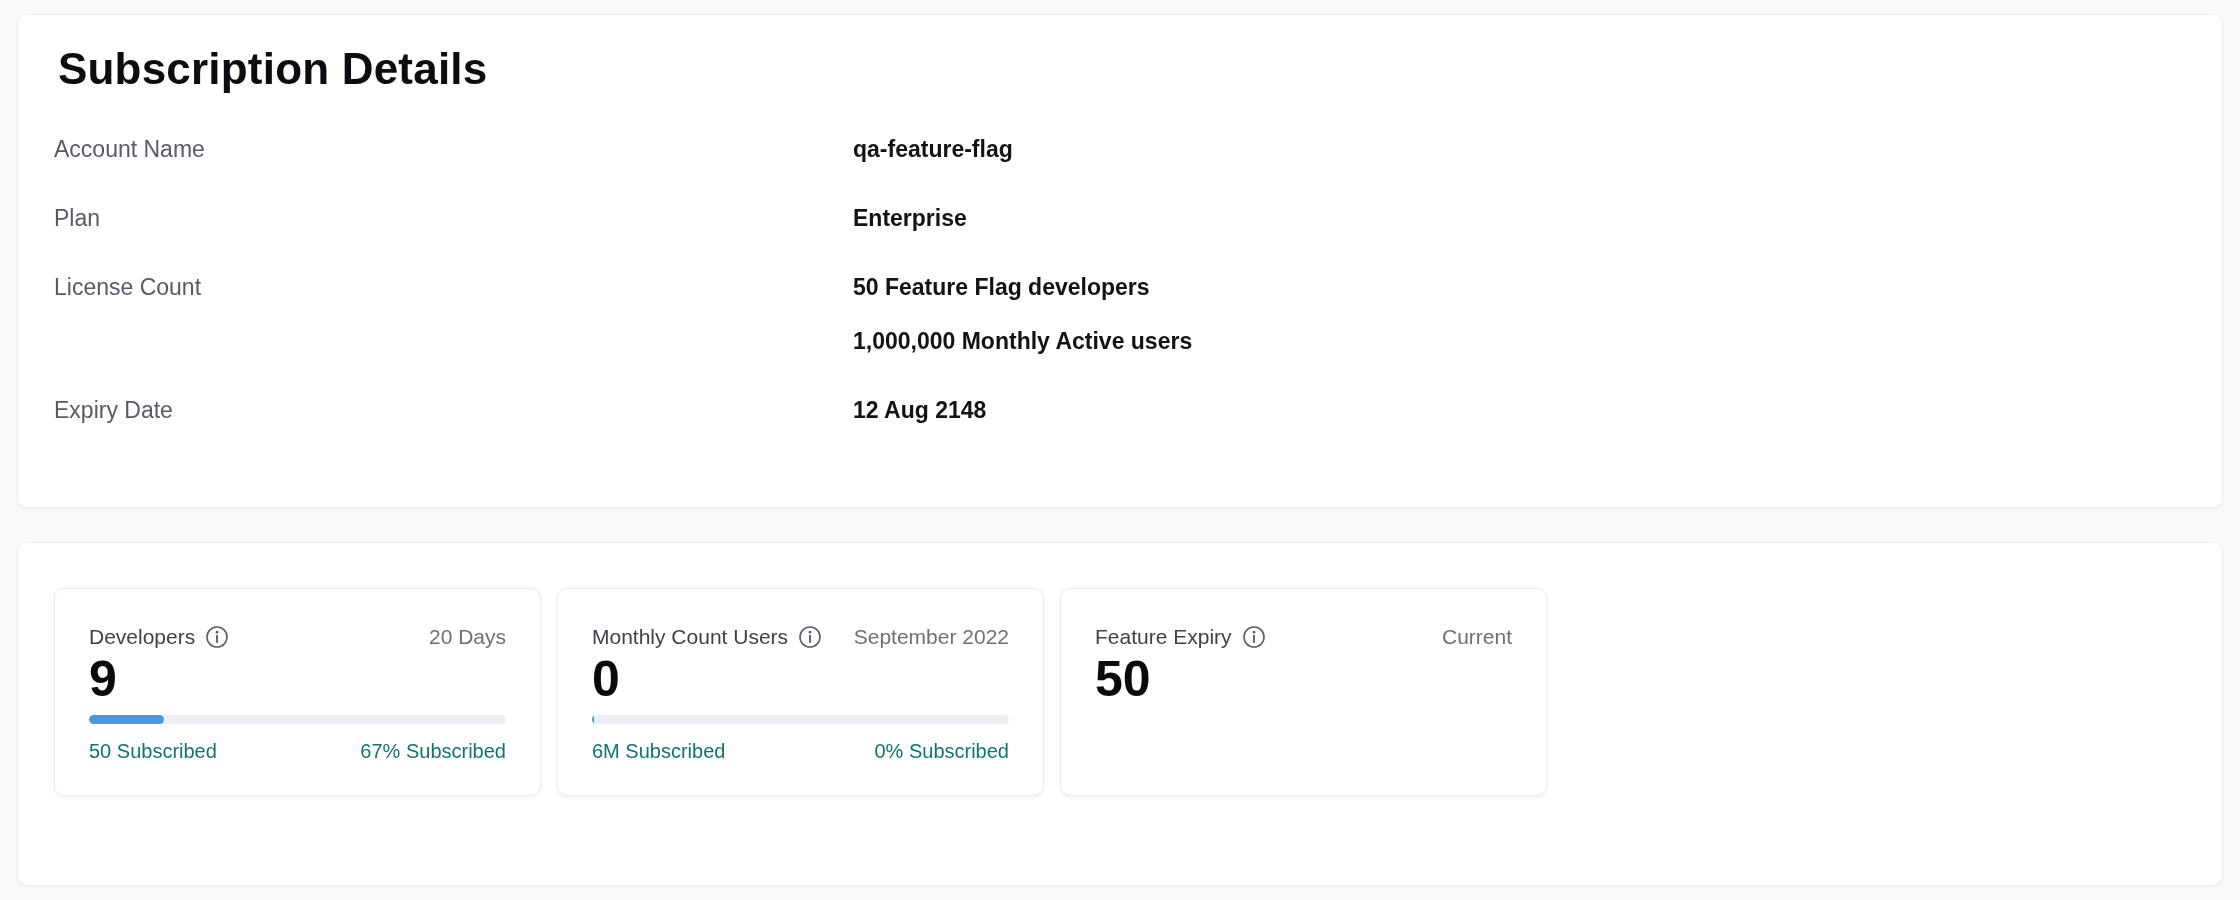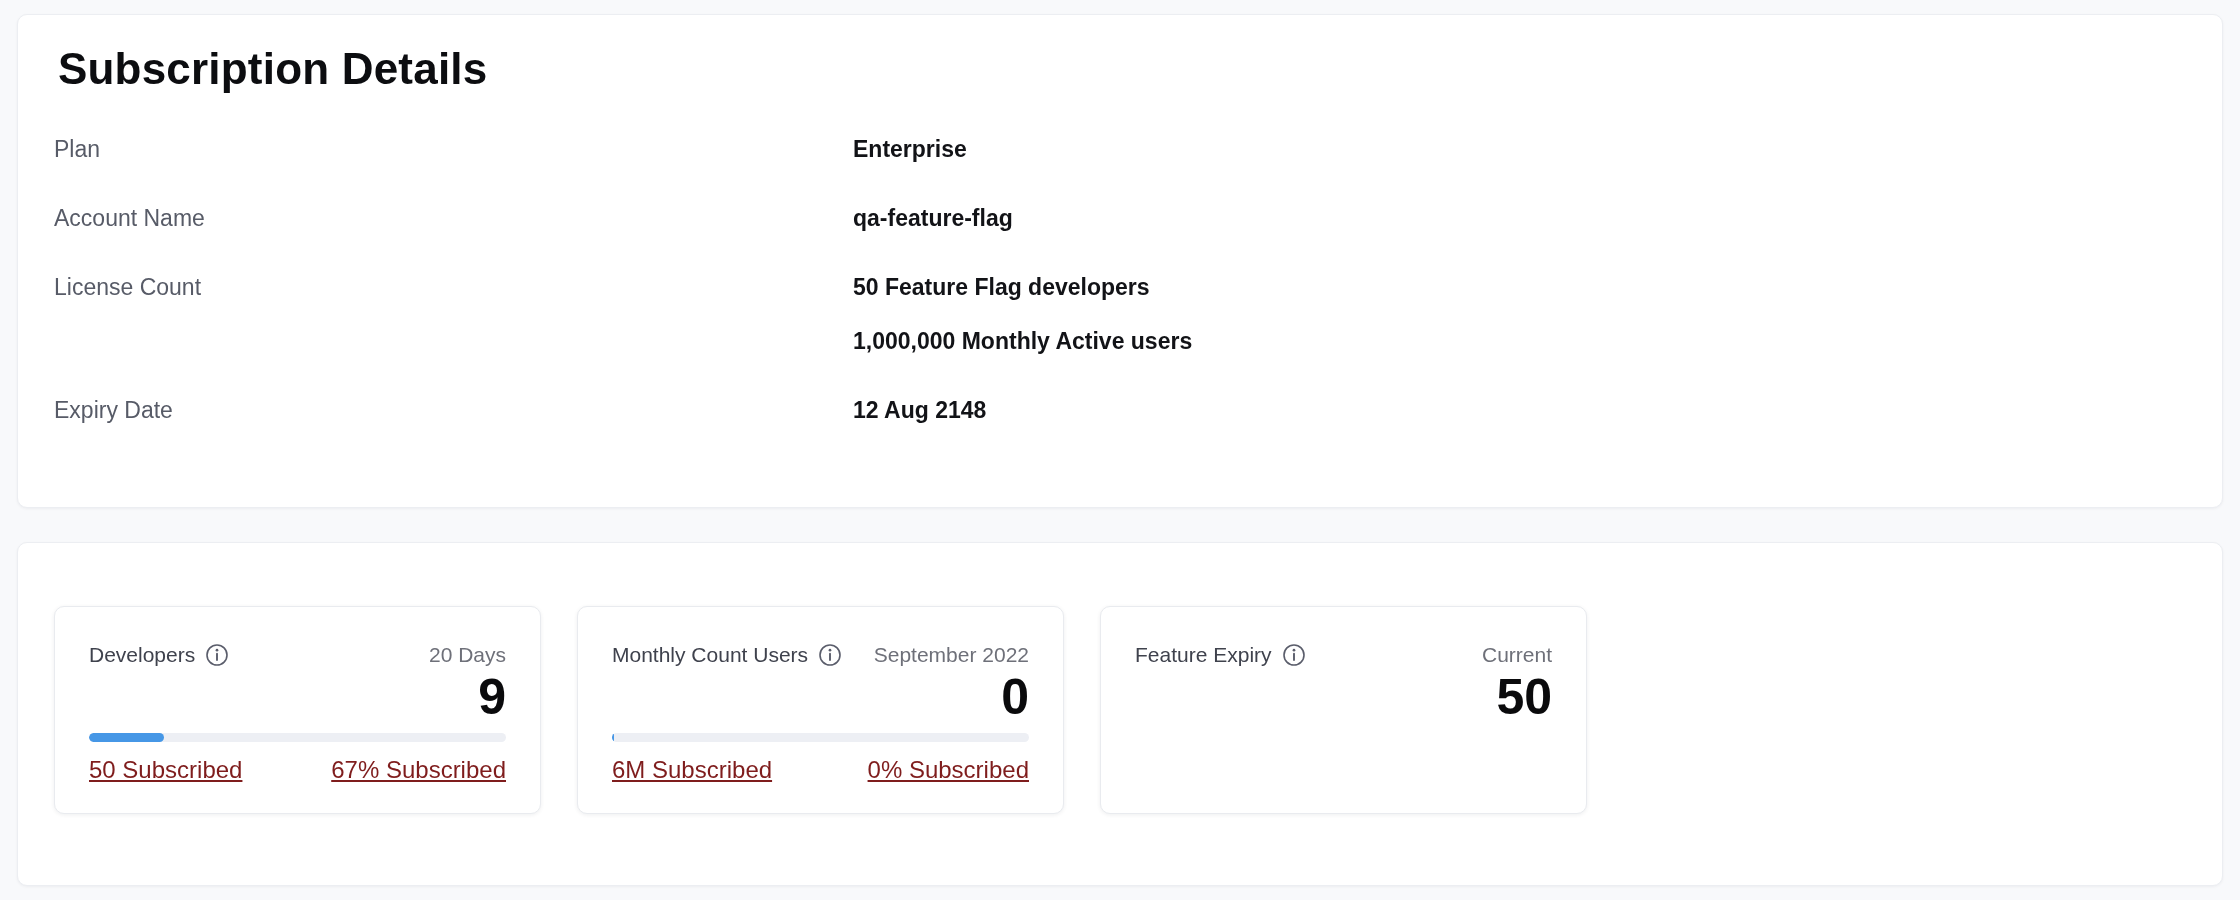--- a/index.html
+++ b/index.html
@@ -33,21 +33,21 @@
   .detail-rows { margin-top: 48px; }
   .detail-row { display: flex; align-items: flex-start; margin-bottom: 44px; }
   .detail-label {
     flex: none; width: 799px;
     font-size: 23px; line-height: 25px;
     color: #575b67;
   }
   .detail-values { font-size: 23px; line-height: 25px; font-weight: 700; color: #121317; }
   .detail-values .value-line + .value-line { margin-top: 29px; }
 
-  .metrics-row { display: flex; gap: 36px; margin-top: 33px; text-align: right; }
+  .metrics-row { display: flex; gap: 16px; margin-top: 15px; }
   .metric-card {
     box-sizing: border-box;
     width: 487px; height: 208px;
     background: #ffffff;
     border: 1px solid #e9ebef;
     border-radius: 10px;
     box-shadow: 0 1px 4px rgba(20,24,40,0.07);
     padding: 36px 34px 0 34px;
   }
   .metric-head {
@@ -69,44 +69,44 @@
   .progress-track {
     margin-top: 14px;
     height: 9px; border-radius: 5px;
     background: #edeff4;
     overflow: hidden;
   }
   .progress-fill { height: 100%; border-radius: 5px; background: #4697e6; }
   .metric-foot {
     display: flex; justify-content: space-between;
     margin-top: 15px;
-    font-size: 24px; line-height: 25px; color: #7f1d1d; text-decoration: underline;
+    font-size: 20px; line-height: 25px; color: #0f766e;
   }
 </style>
 </head>
 <body style="background: rgb(248, 249, 251);">
 
 <main>
 
   <section class="section-card subscription">
     <h1 class="section-title">Subscription Details</h1>
 
     <div class="detail-rows">
 
       <div class="detail-row">
-        <div class="detail-label">Plan</div>
+        <div class="detail-label">Account Name</div>
         <div class="detail-values">
-          <div class="value-line">Enterprise</div>
+          <div class="value-line">qa-feature-flag</div>
         </div>
       </div>
 
       <div class="detail-row">
-        <div class="detail-label">Account Name</div>
+        <div class="detail-label">Plan</div>
         <div class="detail-values">
-          <div class="value-line">qa-feature-flag</div>
+          <div class="value-line">Enterprise</div>
         </div>
       </div>
 
       <div class="detail-row">
         <div class="detail-label">License Count</div>
         <div class="detail-values">
           <div class="value-line">50 Feature Flag developers</div>
           <div class="value-line">1,000,000 Monthly Active users</div>
         </div>
       </div>

